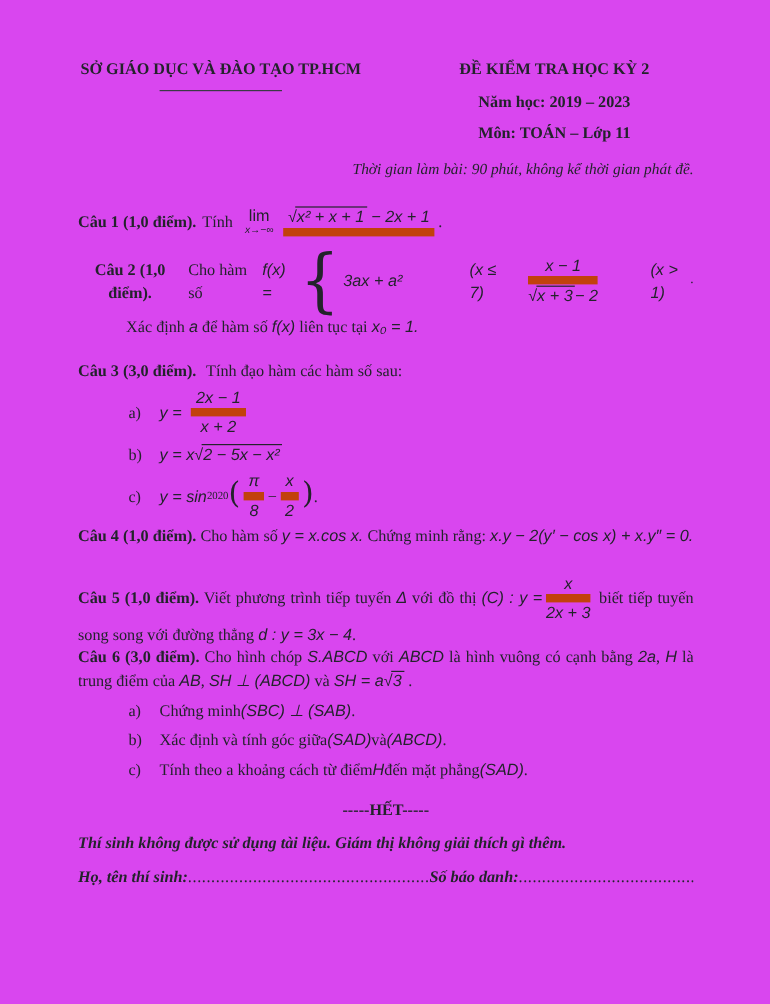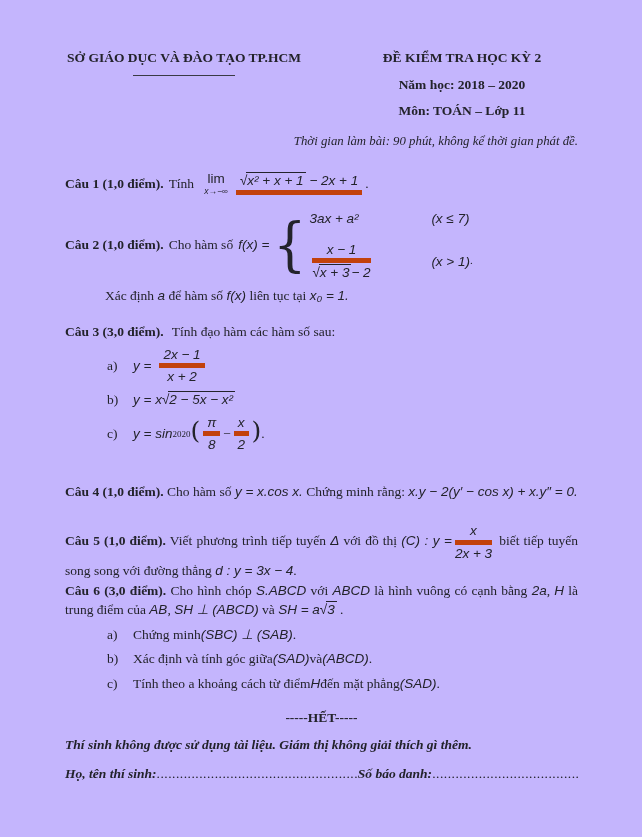--- a/index.html
+++ b/index.html
@@ -1,64 +1,64 @@
 <!DOCTYPE html>
 <html><head>
 <meta charset="utf-8">
 <style>
   html,body{margin:0;padding:0;background:#ffffff;}
   .page{
     width:642px;height:837px;box-sizing:border-box;
     padding:48px 64px 0 65px;
-    background:#c4b5fd;color:#23232b;
+    background:#d946ef;color:#23232b;
     font-family:"Liberation Serif","DejaVu Serif",serif;
     font-size:13.5px;line-height:1.45;
     position:relative;overflow:hidden;
   }
   .b{font-weight:bold;text-align:center;}
   .m{font-style:italic;font-family:Liberation Sans, sans-serif;}
   
   .hdr{display:flex;align-items:flex-start;}
   .hdr-left{width:238px;text-align:center;font-weight:bold;}
   .hdr-left .line{margin-bottom:7px;}
   .school-underline{width:102px;height:0;border-bottom:1.4px solid #3a3a44;margin:2px auto 0;}
   .hdr-right{width:232px;margin-left:auto;text-align:center;font-weight:bold;}
   .hdr-right .line{margin-bottom:7px;}
   .duration{margin-top:4px;text-align:right;font-style:italic;font-size:12.8px;}
   
   .q{margin-top:0;}
   .qrow{display:flex;align-items:center;flex-wrap:nowrap;}
   .qpar{text-align:justify;}
   .gap-r{margin-right:5px;}
   .frac{display:inline-block;vertical-align:middle;text-align:center;line-height:1.15;margin:0 3px;}
-  .frac .num{display:block;border-bottom:5px solid #c2410c;padding:0 4px 1px;}
+  .frac .num{display:block;border-bottom:7px solid #c2410c;padding:0 4px 1px;}
   .frac .den{display:block;padding-top:1px;}
   .sqrt{white-space:nowrap;}
   .rsign{font-style:normal;display:inline-block;}
   .rbody{display:inline-block;border-top:1px solid #23232b;padding:0 2px 0 1px;margin-left:-1px;line-height:1.15;}
   .lim{display:inline-block;text-align:center;vertical-align:middle;margin:0 5px;line-height:1;}
   .lim .op{display:block;font-style:normal;}
   .lim .sub{display:block;font-size:8.5px;margin-top:1px;}
   .cases{display:inline-flex;align-items:center;margin-left:4px;}
   .brace{font-family:"DejaVu Serif",serif;font-size:52px;font-weight:400;line-height:.9;transform:scaleY(1.12);display:inline-block;}
-  .case-rows{display:flex;flex-direction:column;gap:13px;margin-left:3px;}
+  .case-rows{display:flex;flex-direction:row;gap:13px;margin-left:3px;}
   .case-row{display:flex;align-items:center;}
   .case-expr{width:122px;}
   .hidot{vertical-align:super;font-size:11px;}
   .sup{font-size:9px;vertical-align:super;line-height:0;}
   .bigp{font-family:"DejaVu Serif",serif;font-style:normal;font-size:25px;font-weight:300;vertical-align:middle;position:relative;top:-2px;}
   .indent{padding-left:40px;}
   .items{padding-left:42px;}
   .item{display:flex;align-items:center;margin-top:5px;}
   .itag{width:26px;flex:none;}
   .sp-q1{margin-top:22px;}
   .sp-q2{margin-top:14px;}
   .sp-note{margin-top:5px;}
   .sp-q3{margin-top:17px;}
-  .sp-q4{margin-top:29px;}
+  .sp-q4{margin-top:4px;}
   .sp-q5{margin-top:22px;}
   .sp-q6{}
   .het{text-align:center;font-weight:bold;margin-top:14px;}
   .foot-note{margin-top:8px;font-weight:bold;font-style:italic;}
   .foot-name{margin-top:9px;font-weight:bold;font-style:italic;display:flex;align-items:flex-end;}
   .dots{overflow:hidden;white-space:nowrap;font-weight:normal;font-style:normal;letter-spacing:.5px;}
   .dots1{flex:1.38;}
   .dots2{flex:1;}
   .nowrap{white-space:nowrap;}
 </style>
@@ -67,21 +67,21 @@
 
 <div class="page">
 
   <div class="hdr">
     <div class="hdr-left">
       <div class="line">SỞ GIÁO DỤC VÀ ĐÀO TẠO TP.HCM</div>
       <div class="school-underline"></div>
     </div>
     <div class="hdr-right">
       <div class="line">ĐỀ KIỂM TRA HỌC KỲ 2</div>
-      <div class="line">Năm học: 2018 – 2020</div>
+      <div class="line">Năm học: 2019 – 2023</div>
       <div class="line">Môn: TOÁN – Lớp 11</div>
     </div>
   </div>
   <div class="duration">Thời gian làm bài: 90 phút, không kể thời gian phát đề.</div>
 
   <div class="q qrow sp-q1">
     <span class="b gap-r">Câu 1 (1,0 điểm).</span>
     <span class="gap-r">Tính</span>
     <span class="lim m">
       <span class="op">lim</span>

